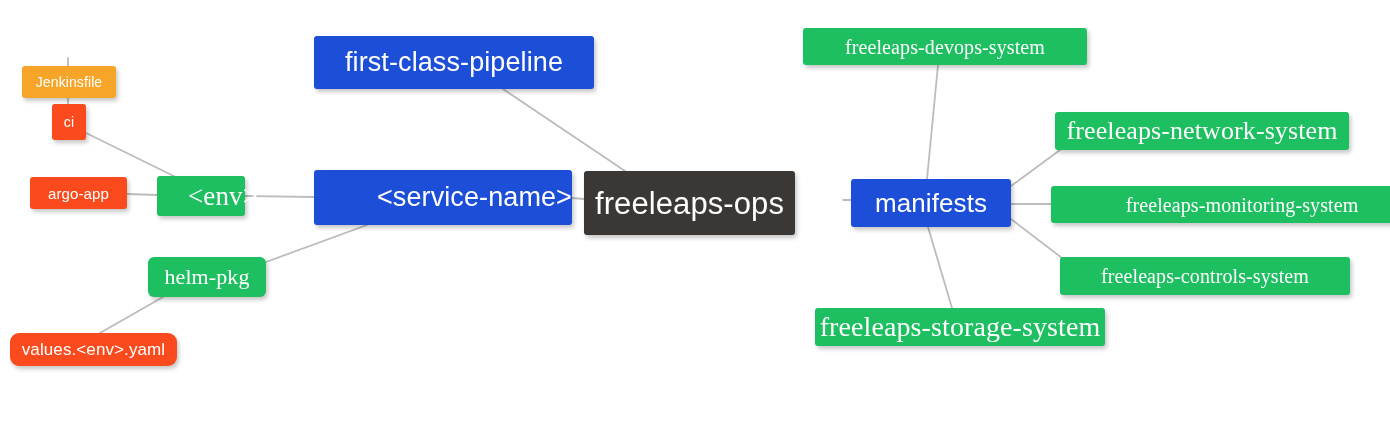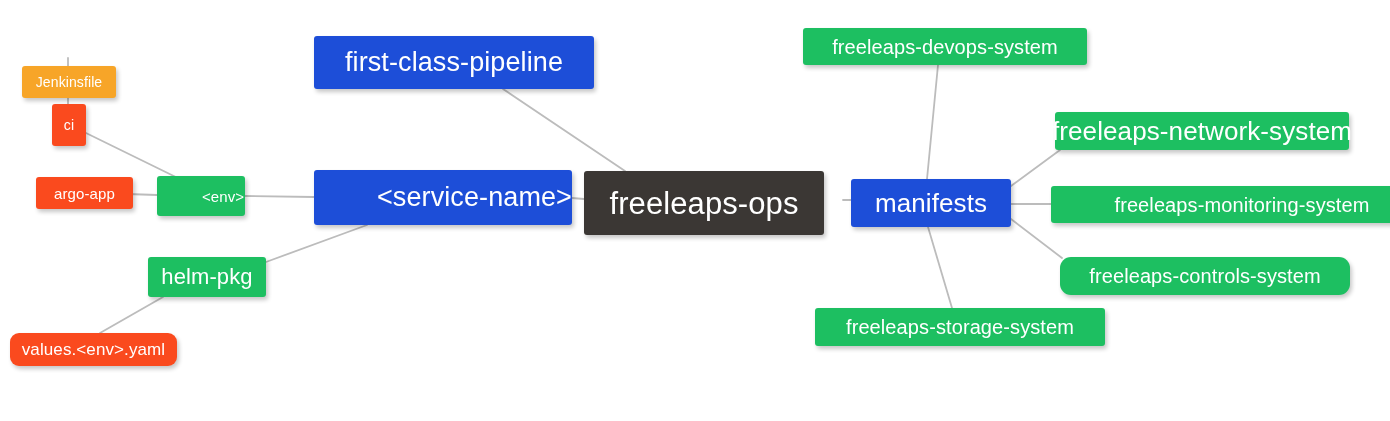--- a/index.html
+++ b/index.html
@@ -36,21 +36,21 @@
     box-shadow:2px 3px 4px rgba(0,0,0,0.22);
     z-index:2;
   }
   .node-label{
     display:block;
     white-space:nowrap;
   }
   
   .c-dark  { background:#3b3734; }
   .c-blue  { background:#1d4ed8; }
-  .c-green { background:#1dbf61; }
+  .c-green { background:#1dbf61;font-family:Liberation Serif, serif; }
   .c-red   { background:#fa4a1e; }
   .c-orange{ background:#f7a528; }
 </style>
 </head>
 <body>
 
 <div id="canvas">
 
   <svg id="edges" viewBox="0 0 1390 421" xmlns="http://www.w3.org/2000/svg">
       <line x1="68" y1="58" x2="68" y2="104" stroke="#bcbcbc" stroke-width="1.8" stroke-linecap="round"></line>
@@ -66,57 +66,57 @@
       <line x1="1060" y1="150" x2="1011" y2="186" stroke="#bcbcbc" stroke-width="1.8" stroke-linecap="round"></line>
       <line x1="1051" y1="204" x2="1011" y2="204" stroke="#bcbcbc" stroke-width="1.8" stroke-linecap="round"></line>
       <line x1="1062" y1="258" x2="1011" y2="219" stroke="#bcbcbc" stroke-width="1.8" stroke-linecap="round"></line>
       <line x1="952" y1="308" x2="928" y2="227" stroke="#bcbcbc" stroke-width="1.8" stroke-linecap="round"></line>
     </svg>
 
   <div id="node-layer">
       <div class="node c-orange" style="left: 22px; top: 26px; width: 94px; height: 32px; font-size: 14px; margin-top: 40px;">
         <span class="node-label">Jenkinsfile</span>
       </div>
-      <div class="node c-red" style="left: 52px; top: 104px; width: 34px; height: 42px; font-size: 14px;">
+      <div class="node c-red" style="left: 52px; top: 104px; width: 34px; height: 36px; font-size: 14px;">
         <span class="node-label">ci</span>
       </div>
-      <div class="node c-red" style="left: 36px; top: 177px; width: 97px; height: 32px; font-size: 15px;">
+      <div class="node c-red" style="left: 30px; top: 177px; width: 97px; height: 32px; font-size: 15px;">
         <span class="node-label">argo-app</span>
       </div>
-      <div class="node c-green" style="left: 157px; top: 176px; width: 88px; height: 40px; font-size: 15px; padding-left: 44px;">
+      <div class="node c-green" style="left: 157px; top: 176px; width: 88px; height: 40px; font-size: 27px; padding-left: 44px;">
         <span class="node-label">&lt;env&gt;</span>
       </div>
       <div class="node c-blue" style="left: 314px; top: 170px; width: 258px; height: 55px; font-size: 27px; justify-content: flex-end;">
         <span class="node-label">&lt;service-name&gt;</span>
       </div>
       <div class="node c-blue" style="left: 314px; top: 36px; width: 280px; height: 53px; font-size: 27px;">
         <span class="node-label">first-class-pipeline</span>
       </div>
-      <div class="node c-green" style="left: 148px; top: 257px; width: 118px; height: 40px; font-size: 22px;">
+      <div class="node c-green" style="left: 148px; top: 257px; width: 118px; height: 40px; font-size: 22px; border-radius: 6px;">
         <span class="node-label">helm-pkg</span>
       </div>
       <div class="node c-red" style="left: 10px; top: 333px; width: 167px; height: 33px; font-size: 17px; border-radius: 9px;">
         <span class="node-label">values.&lt;env&gt;.yaml</span>
       </div>
-      <div class="node c-dark" style="left: 584px; top: 171px; width: 240px; height: 64px; font-size: 31px;">
+      <div class="node c-dark" style="left: 584px; top: 171px; width: 211px; height: 64px; font-size: 31px;">
         <span class="node-label">freeleaps-ops</span>
       </div>
       <div class="node c-blue" style="left: 851px; top: 179px; width: 160px; height: 48px; font-size: 26px; text-align: right;">
         <span class="node-label">manifests</span>
       </div>
       <div class="node c-green" style="left: 803px; top: 28px; width: 284px; height: 37px; font-size: 20px;">
         <span class="node-label">freeleaps-devops-system</span>
       </div>
       <div class="node c-green" style="left: 1055px; top: 112px; width: 294px; height: 38px; font-size: 26px;">
         <span class="node-label">freeleaps-network-system</span>
       </div>
       <div class="node c-green" style="left: 1051px; top: 186px; width: 382px; height: 37px; font-size: 20px;">
         <span class="node-label">freeleaps-monitoring-system</span>
       </div>
-      <div class="node c-green" style="left: 1060px; top: 257px; width: 290px; height: 38px; font-size: 20px; border-radius: 11px;">
+      <div class="node c-green" style="left: 1060px; top: 257px; width: 290px; height: 38px; font-size: 20px;">
         <span class="node-label">freeleaps-controls-system</span>
       </div>
-      <div class="node c-green" style="left: 815px; top: 308px; width: 290px; height: 38px; font-size: 20px;">
+      <div class="node c-green" style="left: 815px; top: 308px; width: 290px; height: 38px; font-size: 28px;">
         <span class="node-label">freeleaps-storage-system</span>
       </div>
     </div>
 
 </div>
 
 </body></html>

